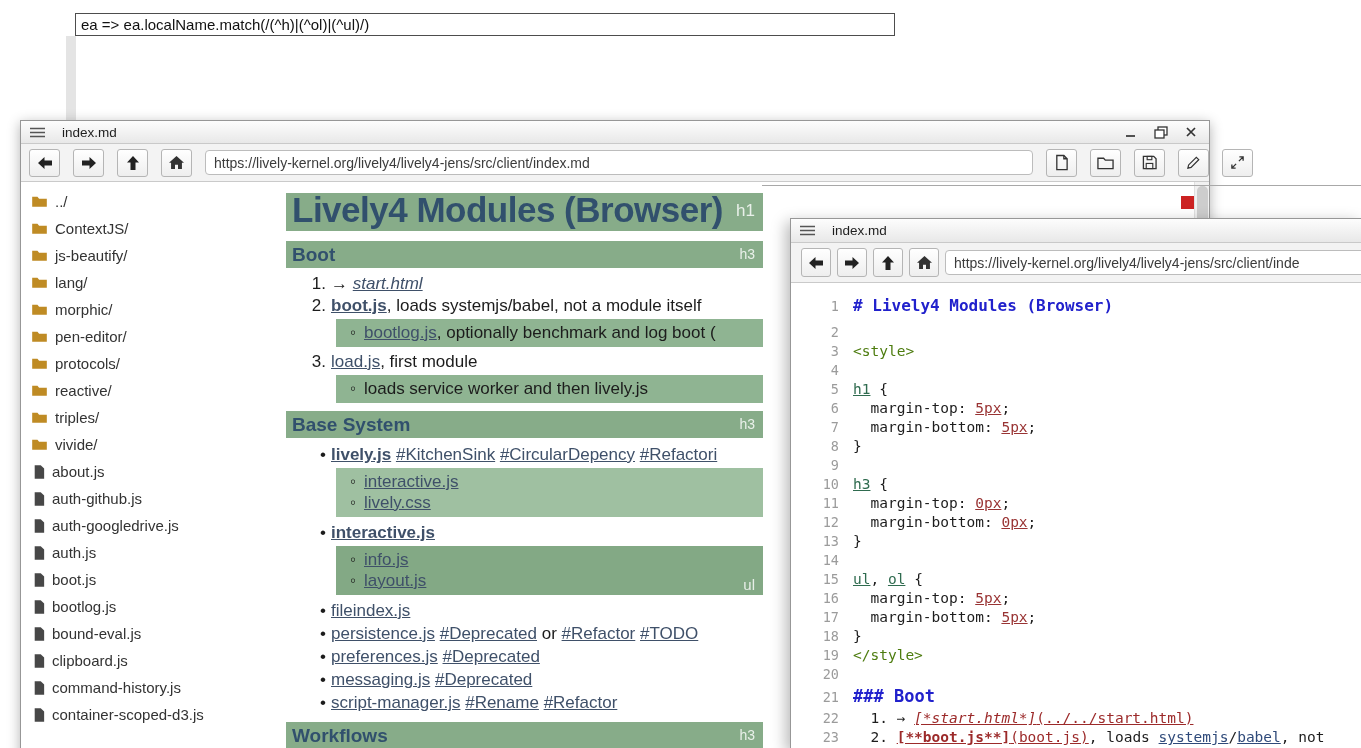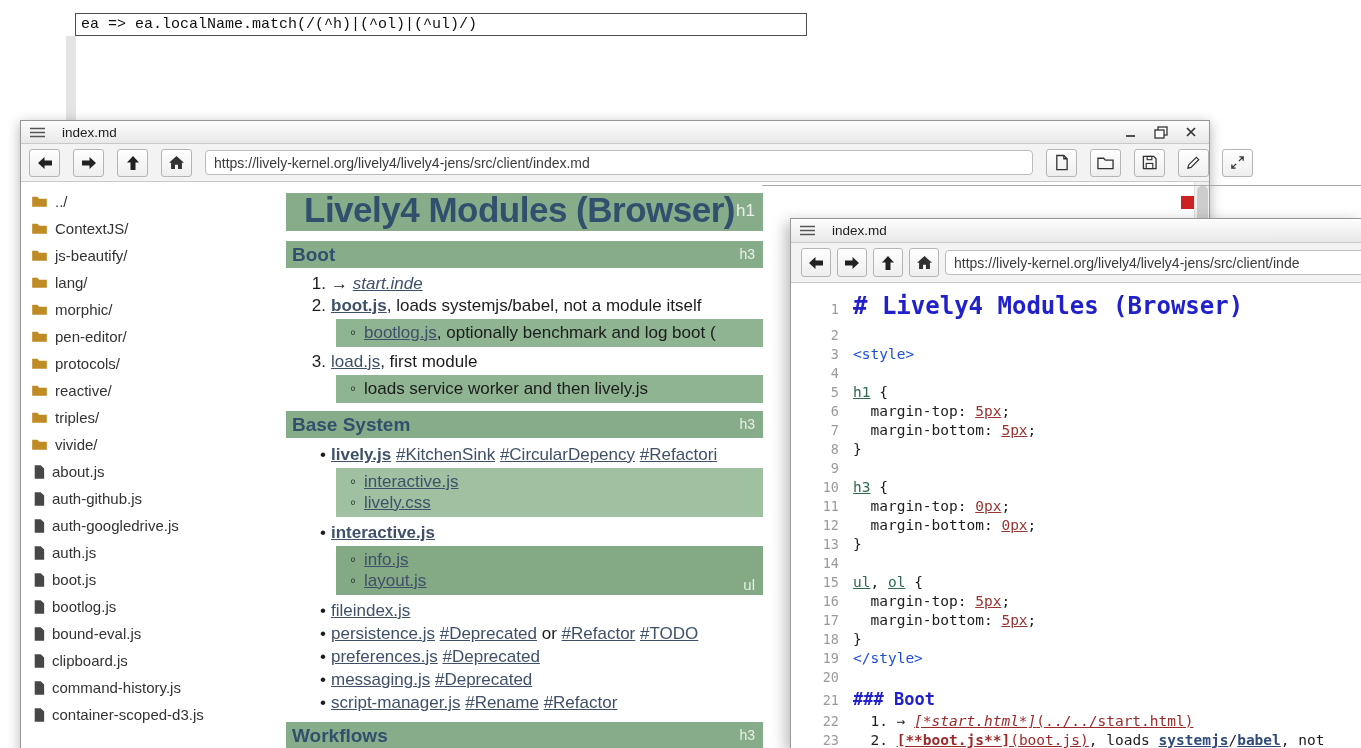--- a/index.html
+++ b/index.html
@@ -1,21 +1,21 @@
 <!DOCTYPE html>
 <html style="--green_header: #87ac89; --green_box: #8fb492; --green_box_light: #9fc0a1; --green_box_dark: #83a985; --heading_text: #31506d; --link_text: #3f5069; --cm_header: #2121cc; --folder_icon: #bf8b24; --file_icon: #474747; --red_marker: #cc2222;"><head>
 <meta charset="utf-8">
 <style>
   * { margin:0; padding:0; box-sizing:border-box; }
   html,body { width:1361px; height:748px; overflow:hidden; background:#fff;
               font-family:"Liberation Sans", sans-serif; }
 
   
-  .filter-input { position:absolute; left:75px; top:13px; width:732px; height:23px;
-    border:1px solid #4d4d4d; font-family:Liberation Mono, monospace; font-size:15px;
+  .filter-input { position:absolute; left:75px; top:13px; width:820px; height:23px;
+    border:1px solid #4d4d4d; font-family:Liberation Sans, sans-serif; font-size:15px;
     padding:0 5px; color:#111; background:#fff; }
   .gray-strip { position:absolute; left:66px; top:36px; width:10px; height:84px; background:#e4e4e4; }
   .edge-line { position:absolute; left:762px; top:185px; width:599px; height:1px; background:#a8a8a8; z-index:2; }
   .red-marker { position:absolute; left:1181px; top:196px; width:13px; height:13px;
     background:var(--red_marker); z-index:2; }
 
   
   .win { position:absolute; background:#fff; border:1px solid #979797;
          box-shadow:0 3px 12px rgba(0,0,0,.3); }
   .titlebar { height:23px; background:linear-gradient(#fdfdfd,#e8e8e8);
@@ -43,21 +43,21 @@
   .icon-file { color:var(--file_icon); flex:none; margin-left:2px; }
 
   .content { flex:1; position:relative; padding:11px 0 0 27px; }
   .scrollbar { position:absolute; right:0; top:0; bottom:0; width:15px;
     background:#f1f1f1; border-left:1px solid #e0e0e0; }
   .thumb { position:absolute; top:4px; left:2px; width:11px; height:58px;
     background:#cdcdcd; border-radius:5px; }
 
   
   .md-h1 { width:477px; height:38px; background:var(--green_header); margin-bottom:10px; position:relative; }
-  .md-h1 .txt { position:absolute; left:18px; top:-3px; font-size:35px; font-weight:bold;
+  .md-h1 .txt { position:absolute; left:6px; top:-3px; font-size:35px; font-weight:bold;
     color:var(--heading_text); white-space:nowrap; z-index:1; letter-spacing:-0.5px; }
   .badge { position:absolute; right:8px; color:rgba(255,255,255,.82); font-weight:normal; }
   .md-h1 .badge { top:8px; font-size:17px; }
   .md-h3 { width:477px; height:27px; background:var(--green_header); margin:8px 0 5px;
     position:relative; line-height:27px; }
   .md-h3 .txt { margin-left:6px; font-size:19px; font-weight:bold; color:var(--heading_text); }
   .md-h3 .badge { top:0; font-size:14px; }
 
   .md-ol, .md-ul { margin:4px 0 2px; }
   .md-li { position:relative; padding-left:45px; font-size:17px; line-height:22px;
@@ -79,30 +79,30 @@
     box-shadow:-4px 4px 14px rgba(0,0,0,.28); }
   #w2 .titlebar { height:24px; }
   #w2 .tbar { height:40px; gap:6px; padding:0 10px; }
   #w2 .tbtn { width:30px; height:29px; }
   .w2url { width:500px; flex:none; }
 
   .editor { padding-top:6px; font-family:"DejaVu Sans Mono",monospace; font-size:14.5px; background:#fff; }
   .eline { display:flex; align-items:baseline; line-height:19px; }
   .gut { flex:none; width:48px; text-align:right; color:#9b9b9b; font-size:13.5px; }
   .code { white-space:pre; padding-left:14px; color:#1d1d1d; }
-  .eline.h1 .code { font-size:24px; font-weight:bold; color:var(--cm_header); line-height:34px; }
+  .eline.h1 .code { font-size:16px; font-weight:bold; color:var(--cm_header); line-height:34px; }
   .eline.h1 { line-height:34px; }
   .eline.h3 .code { font-size:17px; font-weight:bold; color:var(--cm_header); line-height:24px; }
   .eline.h3 { line-height:24px; }
-  .tok-tag { color:#1d4ed8;text-align:right; }
+  .tok-tag { color:#4d7c0f;text-align:right; }
   .tok-sel { color:#2f6b4f; text-decoration:underline; }
   .tok-val { color:#993333; text-decoration:underline; }
   .tok-lnk { color:#9c2a2a; text-decoration:underline; }
   .tok-url { color:#9c2a2a; text-decoration:underline; }
-  .tok-und { color:#2f4a7a; text-decoration:underline;font-weight:bold; }
+  .tok-und { color:#2f4a7a; text-decoration:underline; }
 </style>
 </head>
 <body>
 
 <input class="filter-input" value="ea =&gt; ea.localName.match(/(^h)|(^ol)|(^ul)/)" style="">
 <div class="gray-strip"></div>
 <div class="edge-line"></div>
 <div class="red-marker"></div>
 
 <div class="win" id="w1">
@@ -309,21 +309,21 @@
           <span>container-scoped-d3.js</span>
         </div>
       </div>
     <div class="content">
         <div class="md-h1">
           <span class="badge">h1</span>
           <span class="txt">Lively4 Modules (Browser)</span>
         </div>
         <div class="md-h3"><span class="badge">h3</span><span class="txt">Boot</span></div>
         <div class="md-ol">
-          <div class="md-li"><span class="marker">1.</span><span>→ </span><span class="lnk i">start.inde</span></div>
+          <div class="md-li"><span class="marker">1.</span><span>→ </span><span class="lnk i">start.html</span></div>
           <div class="md-li"><span class="marker">2.</span><span class="lnk b">boot.js</span><span>, loads systemjs/babel, not a module itself</span></div>
         </div>
         <div class="md-box">
           <div class="md-li"><span class="marker">◦</span><span class="lnk">bootlog.js</span><span>, optionally benchmark and log boot (</span></div>
         </div>
         <div class="md-ol">
           <div class="md-li"><span class="marker">3.</span><span class="lnk">load.js</span><span>, first module</span></div>
         </div>
         <div class="md-box">
           <div class="md-li"><span class="marker">◦</span><span>loads service worker and then lively.js</span></div>

